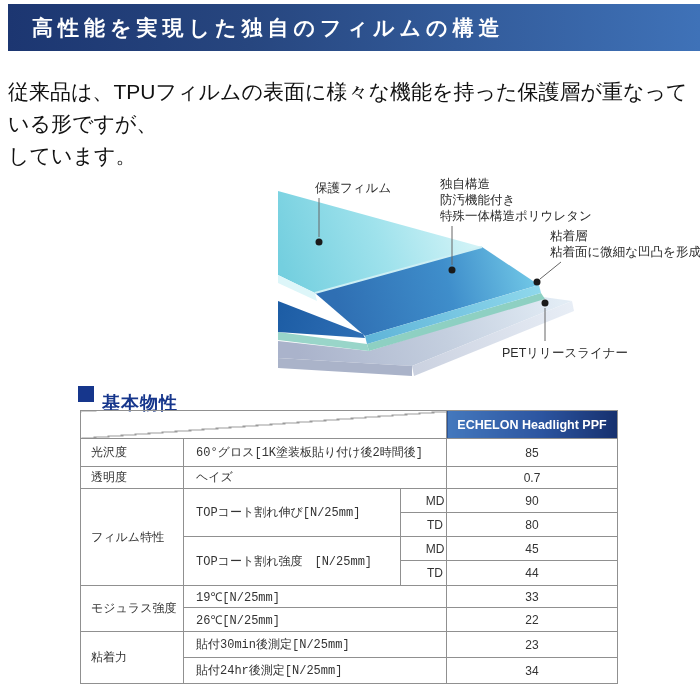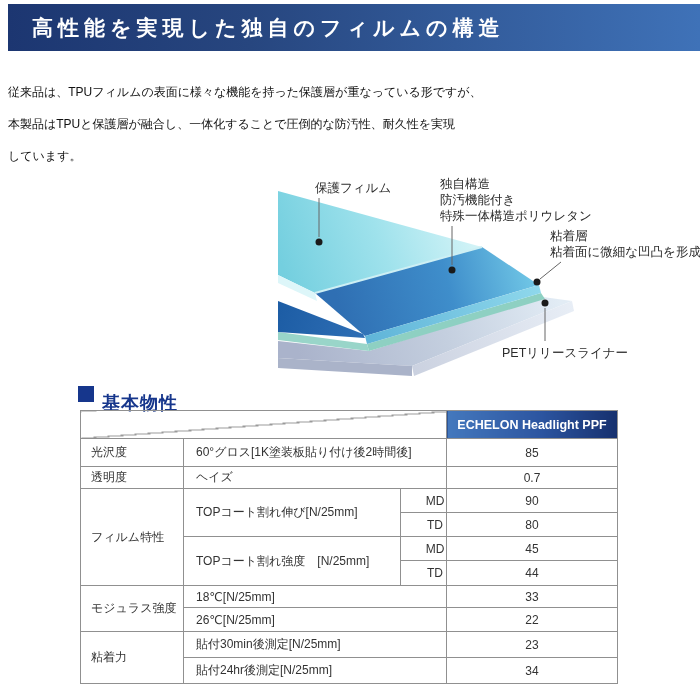--- a/index.html
+++ b/index.html
@@ -11,21 +11,21 @@
     position:absolute; left:8px; top:4px; width:692px; height:47px;
     background:linear-gradient(90deg,#1c3671 0%,#27467f 35%,#3f72b8 100%);
     display:flex; align-items:center; padding-left:24px;
   }
   .header-title {
     color:#ffffff; font-family:"Liberation Serif","DejaVu Serif",serif;
     font-weight:bold; font-size:21px; letter-spacing:5px;
   }
 
   .intro { position:absolute; left:8px; top:76px; width:688px;
-    font-size:12px; line-height:32px; color:#111; }
+    font-size:21px; line-height:32px; color:#111; }
 
   .diagram-wrap { position:absolute; left:12px; top:170px; width:700px; height:212px; }
   .diagram-wrap svg { display:block; }
   .dlabel { font-size:12.5px; fill:#2b2b2b; }
 
   .section-title { position:absolute; left:78px; top:373px; display:flex; align-items:center; }
   .section-square { width:16px; height:16px; background:#16368c; margin-right:8px; }
   .section-text { font-size:18px; font-weight:bold; color:#16368c; letter-spacing:1px;margin-top:18px; }
 
   table.spec { position:absolute; left:80px; top:410px; width:537px;
@@ -34,36 +34,35 @@
   td.diag {
     background:linear-gradient(to bottom right,
       transparent calc(50% - 0.6px), #9a9a9a calc(50% - 0.6px),
       #9a9a9a calc(50% + 0.6px), transparent calc(50% + 0.6px));
   }
   td.prodhead {
     background:linear-gradient(90deg,#4478bd 0%,#2c55a0 55%,#16306e 100%);
     color:#ffffff; font-weight:bold; text-align:center; font-size:12.5px;
   }
   td.cat  { padding-left:10px; }
-  td.desc { padding-left:12px; }
+  td.desc { padding-left:12px;font-family:Liberation Mono, monospace; }
   td.dir  { text-align:center;padding-left:23px; }
   td.val  { text-align:center;margin-left:20px; }
   tr.h-head{ height:28px;padding-left:17px; } tr.h-28{ height:28px;padding-left:11px; } tr.h-27{ height:22px; }
   tr.h-24{ height:24px; } tr.h-25{ height:25px; } tr.h-26{ height:26px; }
 </style>
 </head>
 <body>
 
 <div class="header-bar">
   <div class="header-title">高性能を実現した独自のフィルムの構造</div>
 </div>
 
 <div class="intro">
   <div>従来品は、TPUフィルムの表面に様々な機能を持った保護層が重なっている形ですが、</div>
-  <div>本製品はTPUと保護層が融合し、一体化することで圧倒的な防汚性、耐久性を実現</div>
   <div>しています。</div>
 </div>
 
 <div class="diagram-wrap">
 <svg width="700" height="212" viewBox="0 0 700 212">
   <defs>
     <linearGradient id="gCyan" gradientUnits="userSpaceOnUse" x1="470" y1="60" x2="280" y2="125">
       <stop offset="0" stop-color="#d8f5f8"></stop>
           <stop offset="0.5" stop-color="#9fe2ec"></stop>
           <stop offset="1" stop-color="#74cfdf"></stop>
@@ -170,21 +169,21 @@
     <td class="desc" rowspan="2">TOPコート割れ強度　[N/25mm]</td>
     <td class="dir">MD</td>
     <td class="val">45</td>
   </tr>
   <tr class="h-25">
     <td class="dir">TD</td>
     <td class="val">44</td>
   </tr>
   <tr class="h-27">
     <td class="cat" rowspan="2">モジュラス強度</td>
-    <td class="desc" colspan="2">18℃[N/25mm]</td>
+    <td class="desc" colspan="2">19℃[N/25mm]</td>
     <td class="val">33</td>
   </tr>
   <tr class="h-24">
     <td class="desc" colspan="2">26℃[N/25mm]</td>
     <td class="val">22</td>
   </tr>
   <tr class="h-26">
     <td class="cat" rowspan="2">粘着力</td>
     <td class="desc" colspan="2">貼付30min後測定[N/25mm]</td>
     <td class="val">23</td>

